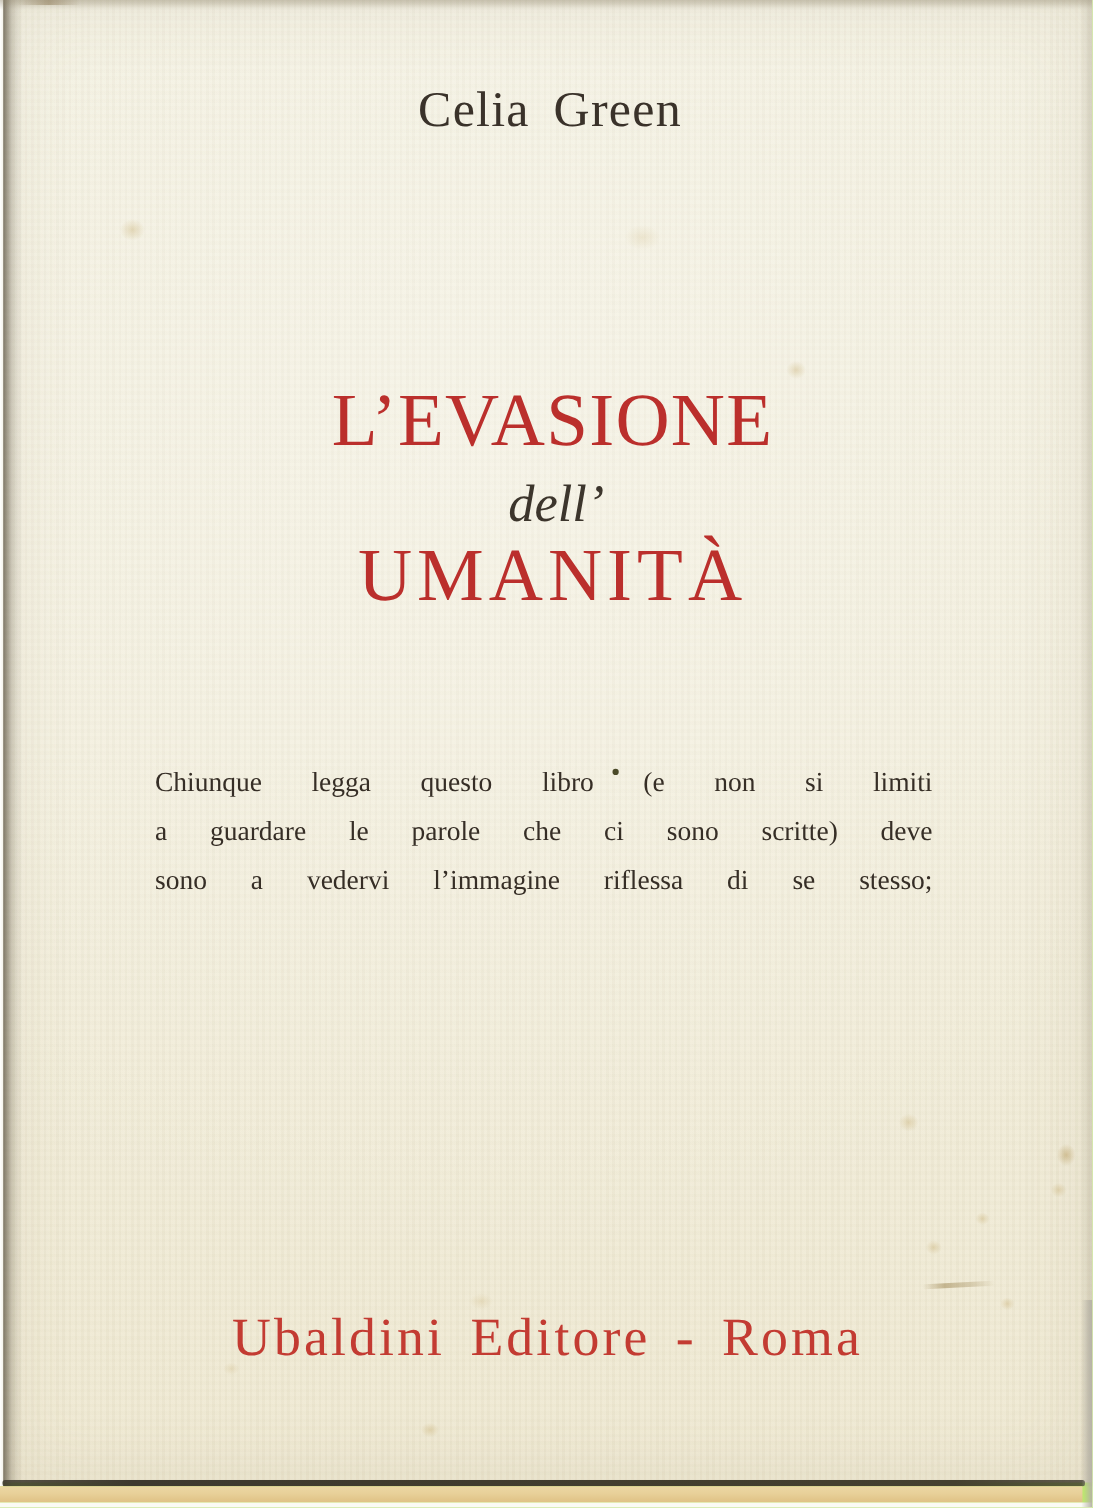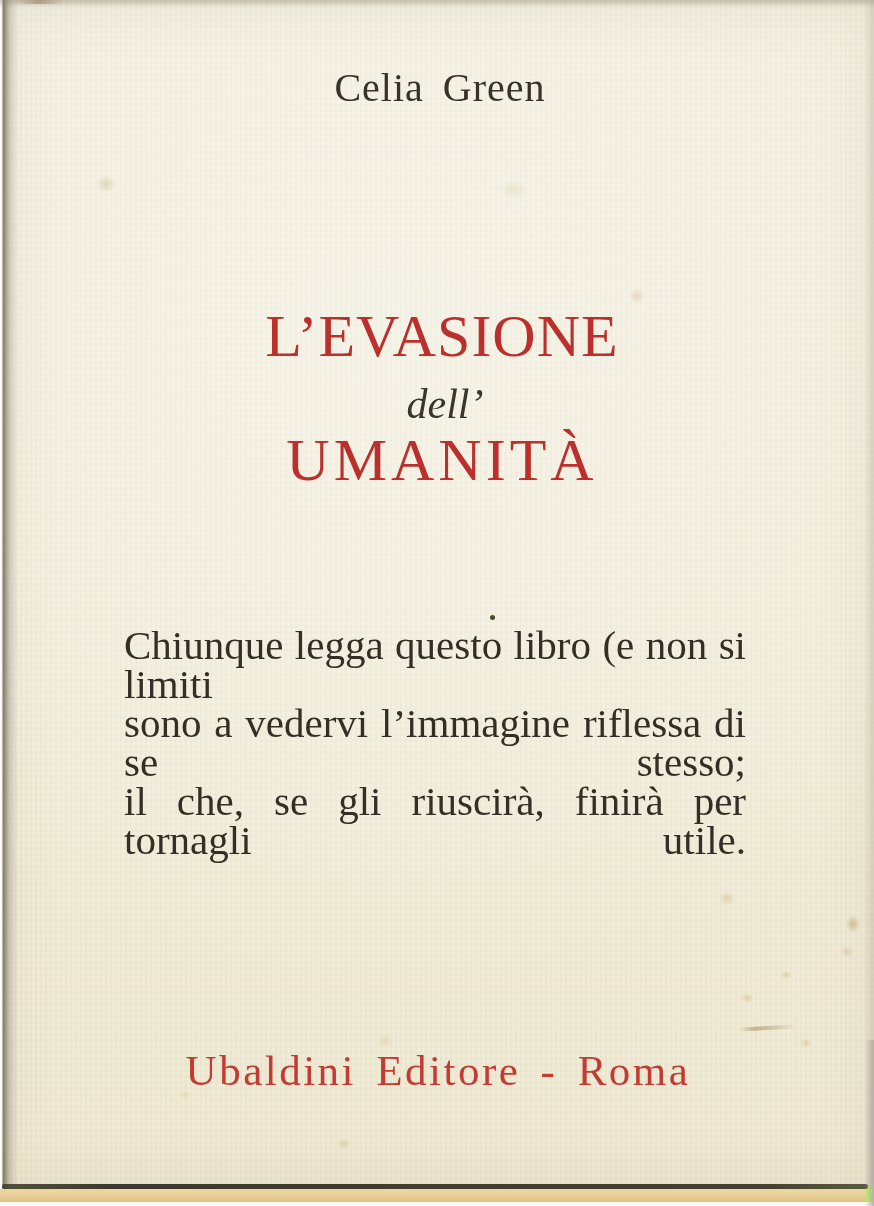--- a/index.html
+++ b/index.html
@@ -68,22 +68,22 @@
     position:absolute;left:0;top:380px;width:890px;
     text-align:center;font-size:42px;font-style:italic;
     color:#3c352c;
   }
   .title3{
     position:absolute;left:0;top:426px;width:884px;
     text-align:center;font-size:60px;letter-spacing:4px;
     color:var(--accent-red,#bb2f2c);
   }
   .blurb{
-    position:absolute;left:124px;top:626px;width:622px;
-    font-size:41px;line-height:39px;
+    position:absolute;left:124px;top:606px;width:622px;
+    font-size:22px;line-height:39px;
     color:var(--blurb-ink,#362e26);
   }
   .blurb .line{
     text-align:justify;
     -moz-text-align-last:justify;
     text-align-last:justify;
     white-space:normal;
   }
   .publisher{
     position:absolute;left:0;top:1046px;width:876px;
@@ -113,22 +113,22 @@
   <div class="cover"></div>
 
   <div class="author">Celia Green</div>
 
   <div class="title1">L’EVASIONE</div>
   <div class="title2">dell’</div>
   <div class="title3">UMANITÀ</div>
 
   <div class="blurb">
     <div class="line">Chiunque legga questo libro (e non si limiti</div>
+    <div class="line">a guardare le parole che ci sono scritte) deve</div>
     <div class="line">sono a vedervi l’immagine riflessa di se stesso;</div>
-    <div class="line">il che, se gli riuscirà, finirà per tornagli utile.</div>
   </div>
 
   <div class="publisher">Ubaldini Editore - Roma</div>
 
   <div class="top-streak"></div>
   <div class="spot fox" style="left:92px;top:172px;width:28px;height:24px;"></div>
   <div class="spot fox" style="left:626px;top:286px;width:22px;height:20px;"></div>
   <div class="spot fox" style="left:494px;top:176px;width:40px;height:28px;opacity:.5;"></div>
   <div class="spot speck-dark" style="left:490px;top:615px;width:5px;height:5px;"></div>
   <div class="spot fox" style="left:716px;top:888px;width:22px;height:20px;"></div>

